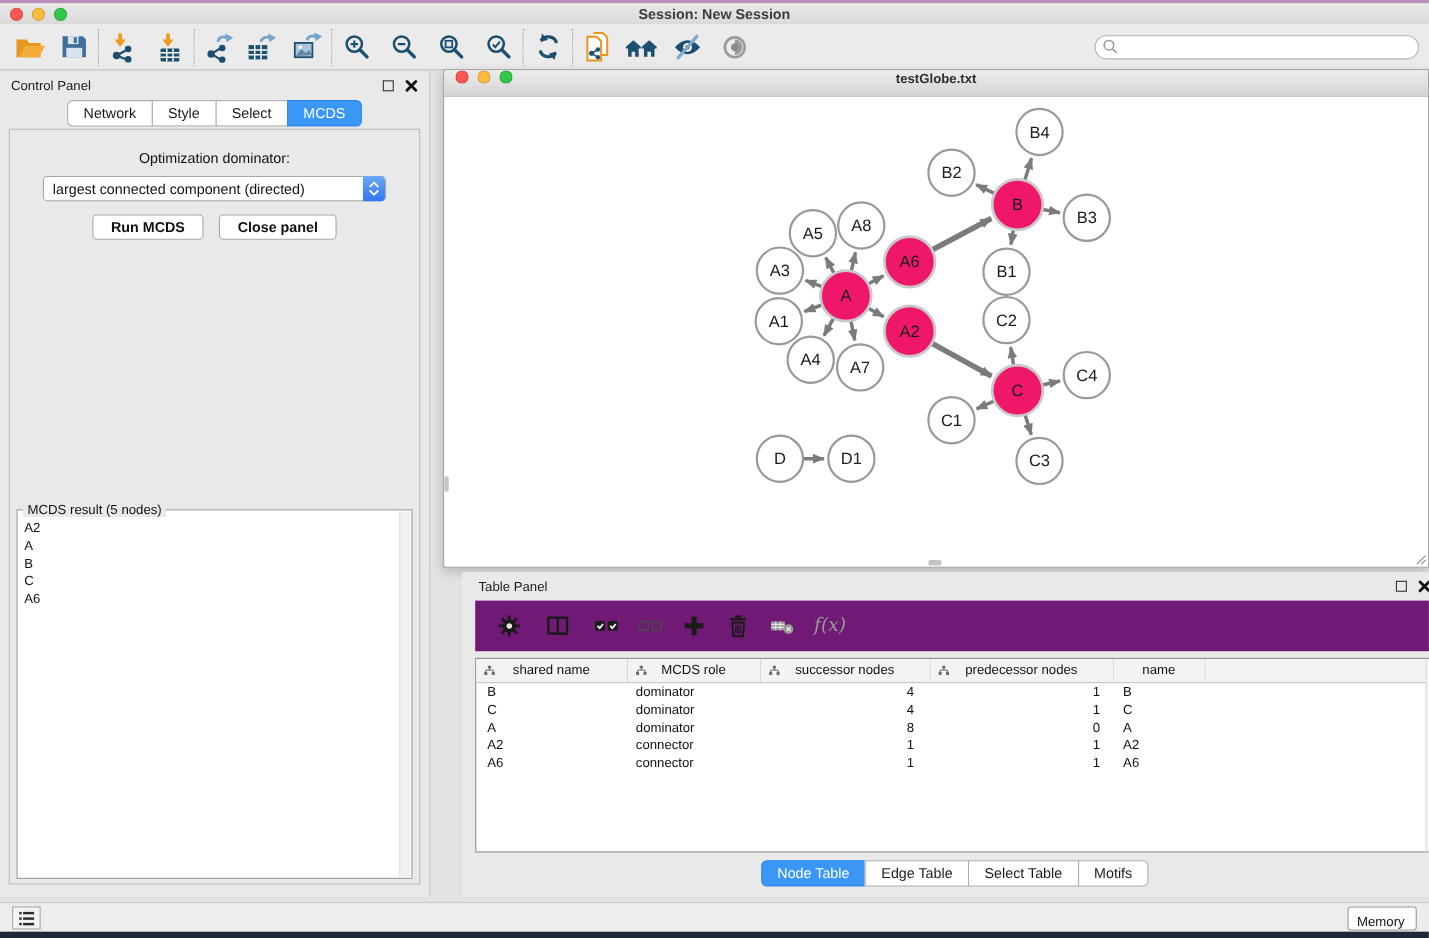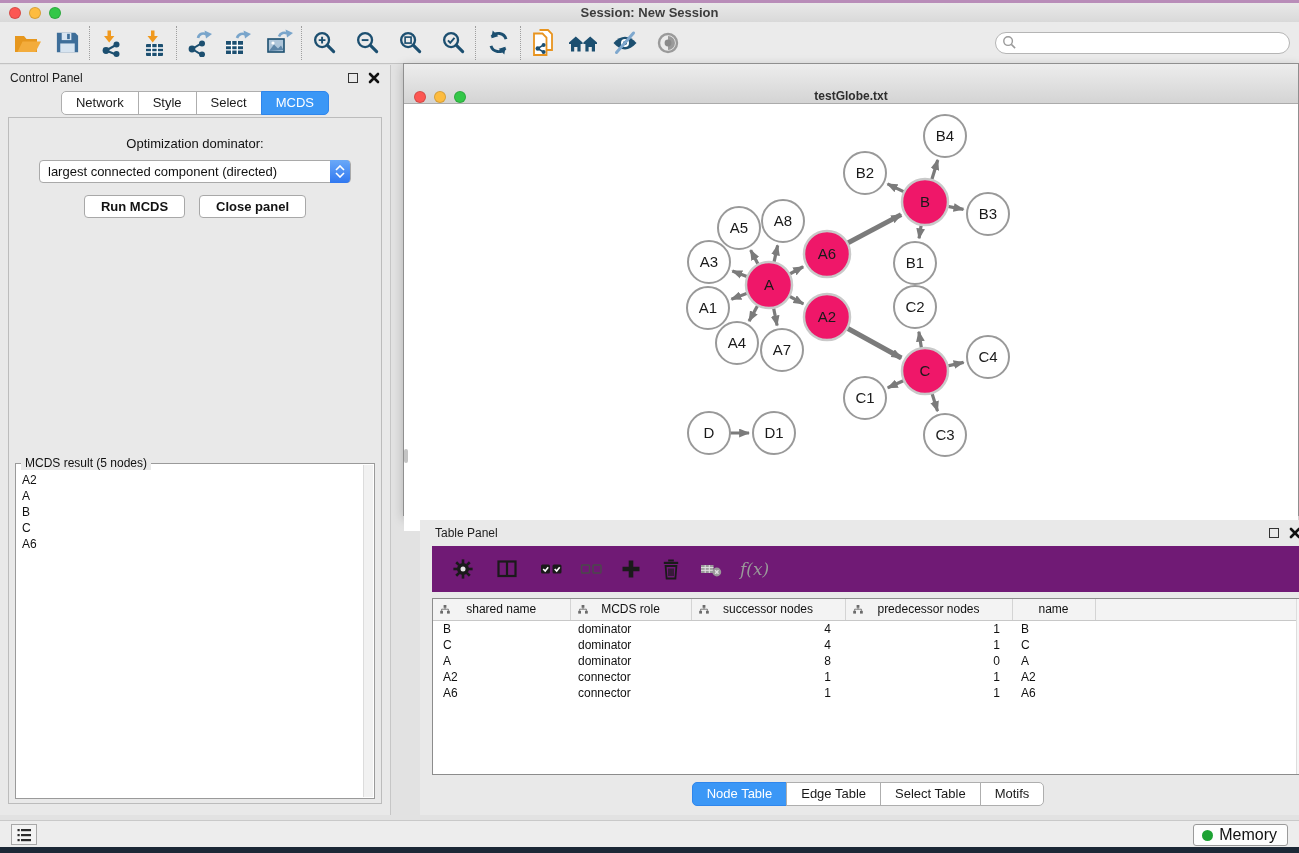--- a/index.html
+++ b/index.html
@@ -53,22 +53,22 @@
 
   #mcds-group { position:absolute; left:6px; right:6px; top:345px; bottom:4px; border:1px solid #9a9a9a; background:#fff; }
   #mcds-legend { position:absolute; top:-8px; left:5px; background:#e9e9e9; padding:0 4px; font-size:12px; color:#111; }
   #mcds-list { position:absolute; inset:8px 12px 2px 2px; overflow:hidden; }
   .mcds-item { font-size:12px; line-height:16px; padding-left:4px; color:#111; }
   #mcds-scroll { position:absolute; top:1px; bottom:1px; right:1px; width:10px; background:#f1f1f1; border-left:1px solid #dcdcdc; }
 
   
   #network-window { position:absolute; left:403px; top:63px; width:896px; height:453px;
     border:1px solid #8f8f8f; box-shadow:0 3px 10px rgba(0,0,0,.22); background:#fff; }
-  #nw-titlebar { height:40px; background:linear-gradient(#ededed,#d4d4d4); border-bottom:1px solid #ababab;
-    display:flex; align-items:flex-end; position:relative; }
+  #nw-titlebar { height:24px; background:linear-gradient(#ededed,#d4d4d4); border-bottom:1px solid #ababab;
+    display:flex; align-items:flex-start; position:relative; }
   #nw-titlebar .title { position:absolute; left:0; right:0; text-align:center; font-size:12px; color:#2e2e2e; font-weight:bold; }
   #nw-canvas { position:relative; width:894px; height:427px; background:#fff; }
   .node-label { font-size:15px; font-family:"Liberation Sans", sans-serif; }
   #nw-vthumb { position:absolute; left:0; top:345px; width:4px; height:14px; background:#c4c4c4; border-radius:2px; }
   #nw-hthumb { position:absolute; left:440px; bottom:1px; width:12px; height:5px; background:#c4c4c4; border-radius:2px; }
   #nw-grip { position:absolute; right:1px; bottom:1px; }
 
   
   #table-panel { position:absolute; left:420px; top:520px; width:896px; height:295px; background:#e9e9e9; }
   #tp-toolbar { position:absolute; left:12px; right:12px; top:26px; height:46px; background:#701a75;
@@ -97,21 +97,21 @@
   #tbl-scroll { position:absolute; right:0; top:0; bottom:0; width:10px; background:#f6f6f6; border-left:1px solid #ddd; }
   #tp-tabs { position:absolute; left:0; right:0; bottom:9px; }
 
   
   #status-bar { position:absolute; left:0; top:820px; width:1299px; height:27px;
     background:#ededed; border-top:1px solid #c9c9c9; }
   #status-list-btn { position:absolute; left:11px; top:3px; width:26px; height:21px;
     border:1px solid #a8a8a8; background:#f3f3f3; display:flex; align-items:center; justify-content:center; cursor:pointer; }
   #memory-btn { position:absolute; right:11px; top:3px; height:22px; padding:0 10px 0 8px;
     background:#fdfdfd; border:1px solid #9a9a9a; border-radius:3px; display:flex; align-items:center; gap:6px;
-    font-size:16px; color:#111; cursor:pointer; }
+    font-size:12px; color:#111; cursor:pointer;flex-direction:column; }
   #memory-dot { width:11px; height:11px; border-radius:50%; background:#1da233; }
   #bottom-strip { position:absolute; left:0; bottom:0; width:1299px; height:6px; background:#1c2836; }
 </style>
 </head>
 <body>
 
 <div id="top-strip"></div>
 
 <div id="titlebar">
   <div class="lights">

